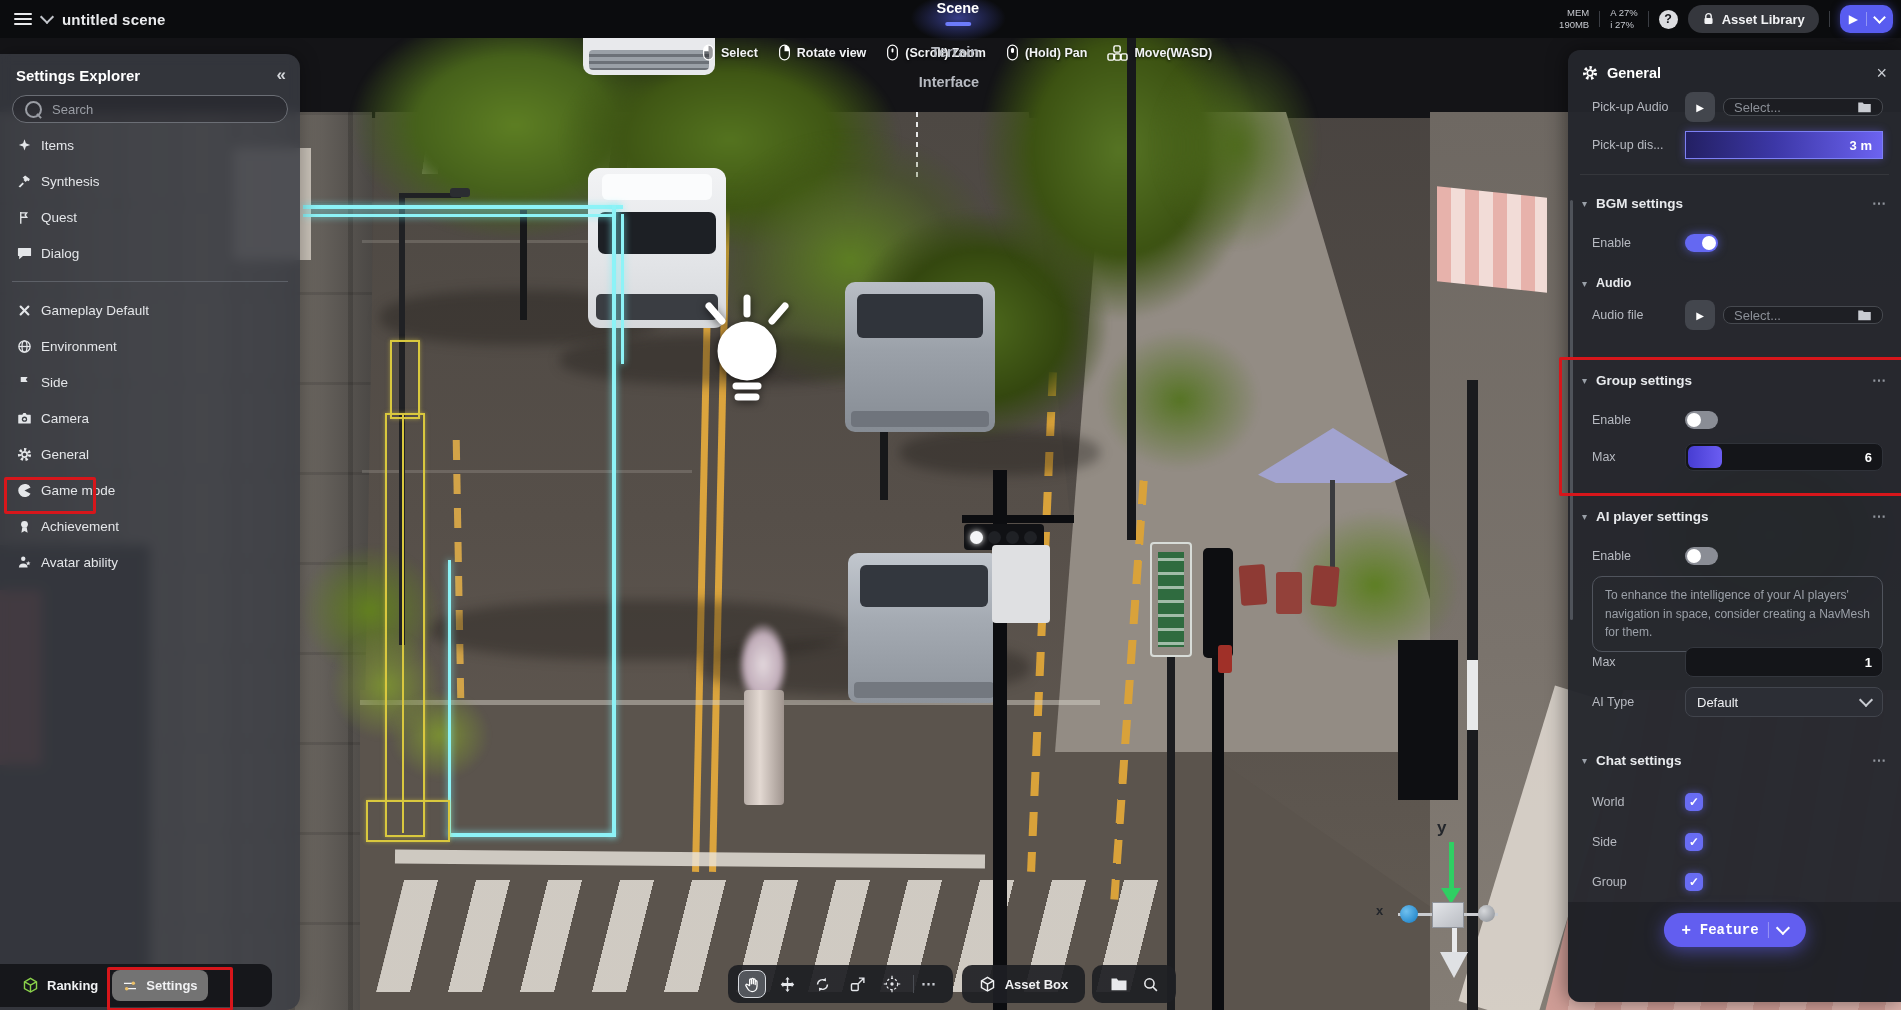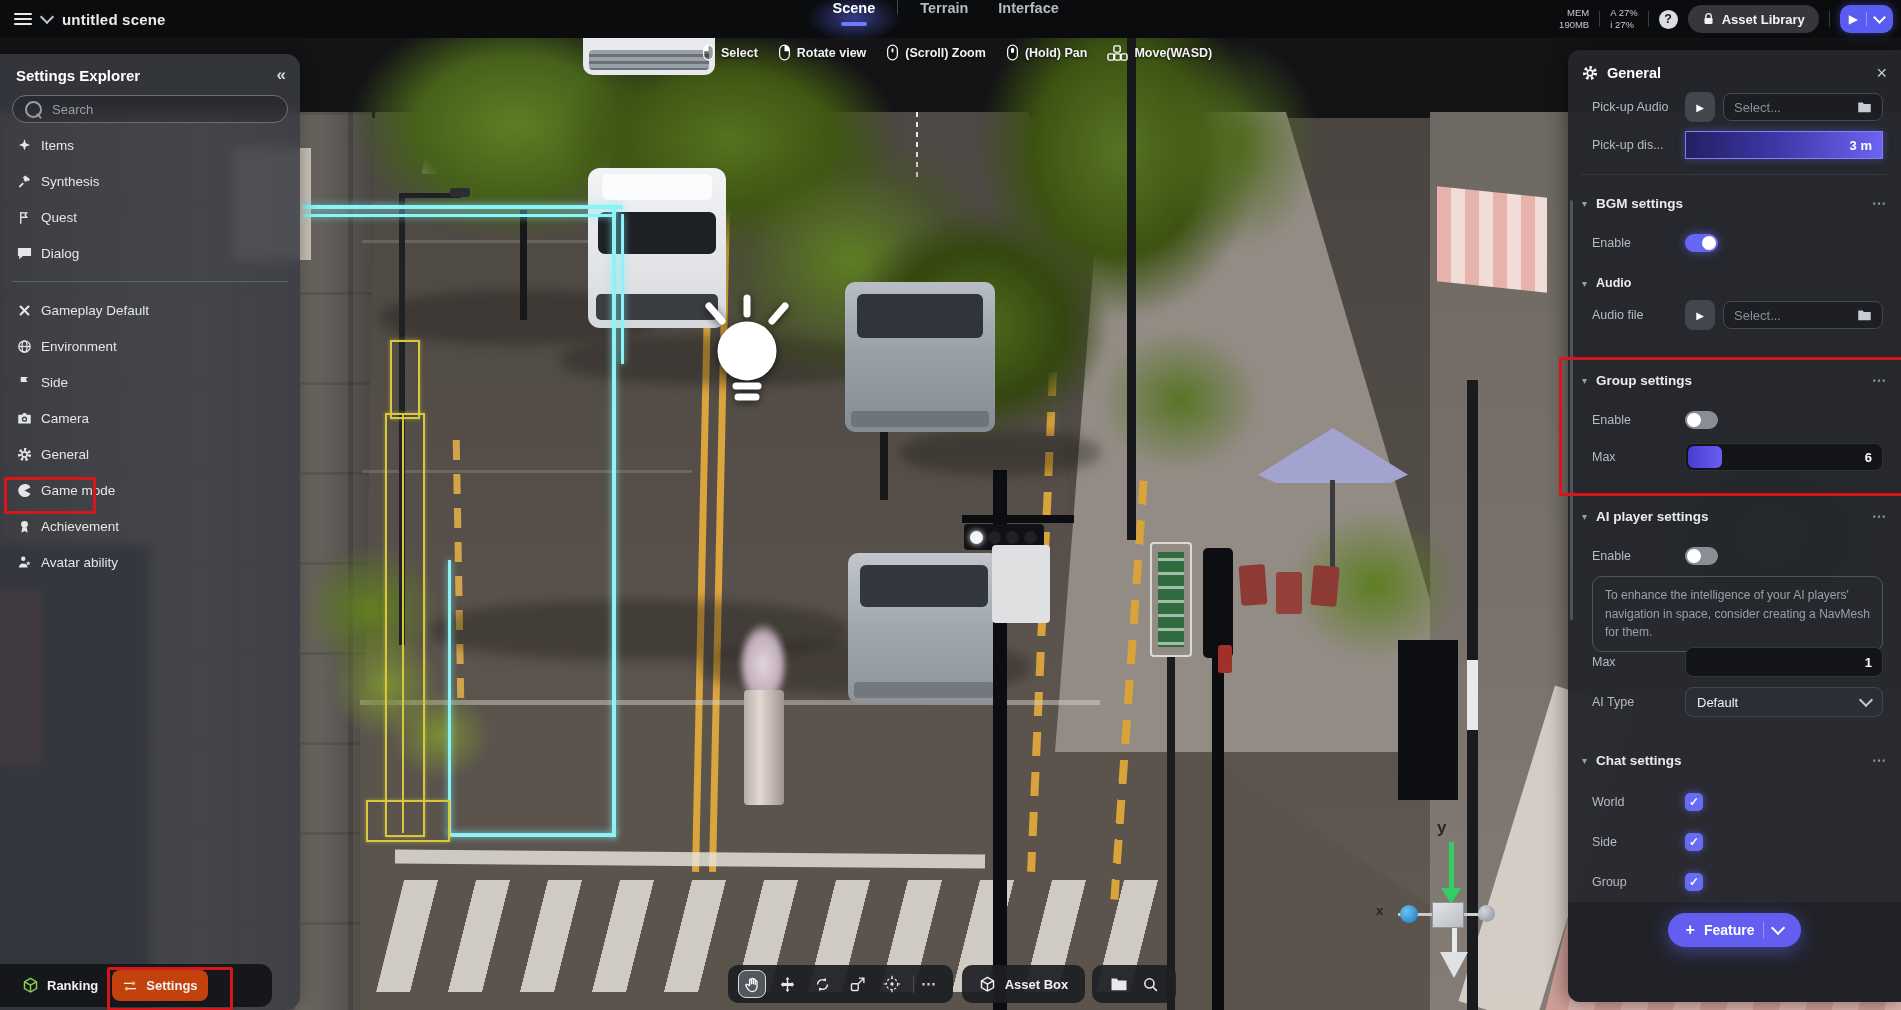--- a/index.html
+++ b/index.html
@@ -17,21 +17,21 @@
   .yw{position:absolute;border:2px solid #d9c83e;box-shadow:0 0 4px rgba(217,200,62,.5);}
   .ywline{position:absolute;background:#d9c83e;}
 
   
   .topbar{position:absolute;left:0;top:0;width:1901px;height:38px;background:#0b0c0e;display:flex;align-items:center;color:#e9eaec;z-index:40;}
   .tb-left{display:flex;align-items:center;gap:10px;padding-left:14px;}
   .burger{width:18px;height:13px;display:flex;flex-direction:column;justify-content:space-between;cursor:pointer;}
   .burger i{height:2.4px;background:#e9eaec;border-radius:2px;}
   .chev{width:8px;height:8px;border-right:2px solid #c4c7cd;border-bottom:2px solid #c4c7cd;transform:rotate(45deg);margin-top:-4px;}
   .scene-title{font-size:15px;font-weight:bold;letter-spacing:.2px;}
-  .tb-tabs{position:absolute;left:50%;top:0;height:38px;transform:translateX(-52%);display:flex;align-items:flex-start;gap:14px;}
+  .tb-tabs{position:absolute;left:50%;top:0;height:38px;transform:translateX(-52%);display:flex;align-items:flex-end;gap:14px;flex-direction:column;}
   .tb-tab{position:relative;font-size:14.5px;font-weight:bold;color:#b7bac1;padding:0 8px;cursor:pointer;}
   .tb-tab.active{color:#fff;}
   .tb-tab.active .glow{position:absolute;left:50%;top:-6px;transform:translateX(-50%);width:96px;height:48px;
     background:radial-gradient(ellipse at center,rgba(88,98,235,.55),rgba(88,98,235,0) 70%);pointer-events:none;}
   .tb-tab.active .under{position:absolute;left:50%;bottom:-10px;transform:translateX(-50%);width:26px;height:4px;border-radius:3px;background:#6d7bfa;}
   .tb-tab span{position:relative;}
   .tb-sep{width:1px;height:14px;background:#45484e;}
   .tb-right{position:absolute;right:8px;top:0;height:38px;display:flex;align-items:center;gap:10px;}
   .statcol{display:flex;flex-direction:column;justify-content:center;font-size:9.5px;line-height:1.3;color:#c6c9cf;}
   .statcol.r{text-align:right;}
@@ -63,39 +63,39 @@
   .searchpill input::placeholder{color:#9a9da4;}
   .mag{width:13px;height:13px;border:2px solid #9a9da4;border-radius:50%;position:relative;flex:none;}
   .mag::after{content:"";position:absolute;width:2px;height:6px;background:#9a9da4;left:11px;top:10px;transform:rotate(-45deg);}
   .slist{position:absolute;left:0;top:73px;width:100%;}
   .sitem{height:36px;display:flex;align-items:center;gap:9px;padding-left:16px;color:#e4e6e9;font-size:13.5px;cursor:pointer;}
   .sitem .sic{width:16px;height:16px;color:#e4e6e9;flex:none;display:flex;align-items:center;justify-content:center;}
   .sdivider{height:1px;background:#5d6067;margin:10px 12px;}
   .lfooter{position:absolute;left:0;top:910px;width:272px;height:43px;background:#16171b;border-radius:0 12px 12px 0;
     display:flex;align-items:center;gap:4px;padding-left:12px;box-sizing:border-box;}
   .ltab{display:flex;align-items:center;gap:8px;font-size:13px;font-weight:bold;color:#f0f1f3;cursor:pointer;padding:0 10px;height:31px;border-radius:8px;}
-  .ltab.active{background:#c2410c;}
+  .ltab.active{background:#737373;}
 
   
   .rpanel{position:absolute;left:1568px;top:50px;width:333px;height:952px;background:rgba(36,38,44,.97);
     border-radius:12px 0 0 12px;z-index:35;box-shadow:-2px 0 20px rgba(0,0,0,.45);color:#e6e8eb;}
   .rscroll{position:absolute;left:2px;top:150px;width:3px;height:420px;border-radius:2px;background:#5e616a;opacity:.75;cursor:pointer;}
   .rhead{position:absolute;top:9px;left:14px;right:14px;height:28px;display:flex;align-items:center;gap:9px;}
   .rtitle{font-size:14.5px;font-weight:bold;color:#fff;}
   .rclose{margin-left:auto;color:#c9ccd2;font-size:18px;line-height:1;cursor:pointer;}
   .rsec{position:absolute;left:14px;right:14px;height:20px;display:flex;align-items:center;gap:9px;}
   .rsec .caret{color:#9aa0a8;font-size:10px;cursor:pointer;}
   .rsec .rst{font-size:13.5px;font-weight:bold;color:#e8eaed;}
   .rsec .dots{margin-left:auto;color:#90949c;font-size:14px;font-weight:bold;letter-spacing:1px;cursor:pointer;}
   .rrow{position:absolute;left:24px;right:18px;}
   .rlabel{position:absolute;left:0;top:50%;transform:translateY(-50%);font-size:12.5px;color:#b7bac1;}
   .rctl{position:absolute;left:93px;right:0;top:0;bottom:0;display:flex;align-items:center;gap:8px;}
   .playbtn{width:30px;height:30px;border-radius:8px;background:#43464d;color:#fff;font-size:10px;
     display:flex;align-items:center;justify-content:center;cursor:pointer;flex:none;}
-  .selbox{flex:1;height:28px;border:1px solid #46494f;border-radius:8px;background:rgba(20,21,25,.45);
+  .selbox{flex:1;height:18px;border:1px solid #46494f;border-radius:8px;background:rgba(20,21,25,.45);
     display:flex;align-items:center;justify-content:space-between;padding:0 10px;box-sizing:border-box;
     color:#8b8f97;font-size:13px;cursor:pointer;}
   .slider3m{position:absolute;left:93px;right:0;top:0;height:28px;border-radius:0;border:1px solid #7d80f5;
     background:linear-gradient(90deg,#232063,#3c37a6 45%,#6c63f1);box-shadow:0 0 9px rgba(110,100,245,.45);
     display:flex;align-items:center;justify-content:flex-end;padding-right:10px;box-sizing:border-box;
     color:#fff;font-size:13px;font-weight:bold;cursor:pointer;}
   .slidermax{position:absolute;left:93px;right:0;top:0;height:28px;border-radius:8px;border:1px solid #2f3239;background:#141519;
     display:flex;align-items:center;justify-content:flex-end;padding-right:10px;box-sizing:border-box;
     color:#fff;font-size:13px;font-weight:bold;cursor:pointer;overflow:hidden;}
   .slidermax .fill{position:absolute;left:2px;top:2px;bottom:2px;width:34px;border-radius:6px;
@@ -114,21 +114,21 @@
   .aisel{position:absolute;left:93px;right:0;top:0;height:30px;border:1px solid #42454d;border-radius:8px;background:#2c2e35;
     display:flex;align-items:center;justify-content:space-between;padding:0 11px;box-sizing:border-box;
     color:#f0f1f4;font-size:13px;cursor:pointer;}
   .selchev{width:8px;height:8px;border-right:2px solid #c9ccd2;border-bottom:2px solid #c9ccd2;transform:rotate(45deg);margin-top:-4px;}
   .checkbox{width:18px;height:18px;border-radius:5px;background:#686cf3;box-shadow:0 0 9px rgba(104,108,243,.6);
     color:#fff;font-size:12px;font-weight:bold;display:flex;align-items:center;justify-content:center;cursor:pointer;flex:none;}
   .rfootshade{position:absolute;left:0;right:0;bottom:0;height:100px;background:rgba(26,27,32,.55);border-bottom-left-radius:12px;}
   .featbtn{position:absolute;left:50%;transform:translateX(-50%);top:863px;height:34px;border-radius:17px;background:#625ef0;
     display:flex;align-items:center;gap:9px;padding:0 18px;cursor:pointer;box-shadow:0 4px 18px rgba(97,94,240,.55);}
   .featbtn .fplus{color:#fff;font-size:16px;font-weight:bold;}
-  .featbtn .flab{color:#fff;font-size:14px;font-weight:bold;}
+  .featbtn .flab{color:#fff;font-size:14px;font-weight:bold;font-family:Liberation Mono, monospace;}
   .featbtn .fdiv{width:1px;height:16px;background:rgba(255,255,255,.35);}
 
   
   .btool{position:absolute;top:965px;height:38px;background:rgba(30,31,35,.93);border-radius:10px;
     display:flex;align-items:center;gap:7px;padding:0 10px;z-index:30;box-sizing:border-box;}
   .tbtn{width:28px;height:28px;border-radius:8px;display:flex;align-items:center;justify-content:center;cursor:pointer;color:#d4d7dc;}
   .tbtn.active{background:#53565c;border:1.5px solid #d8dbe0;box-sizing:border-box;}
   .tdiv{width:1px;height:18px;background:#4a4d53;}
   .tmore{color:#c9ccd2;font-size:15px;font-weight:bold;letter-spacing:1px;cursor:pointer;}
   .tlabel{color:#f0f1f3;font-size:13px;font-weight:bold;}

